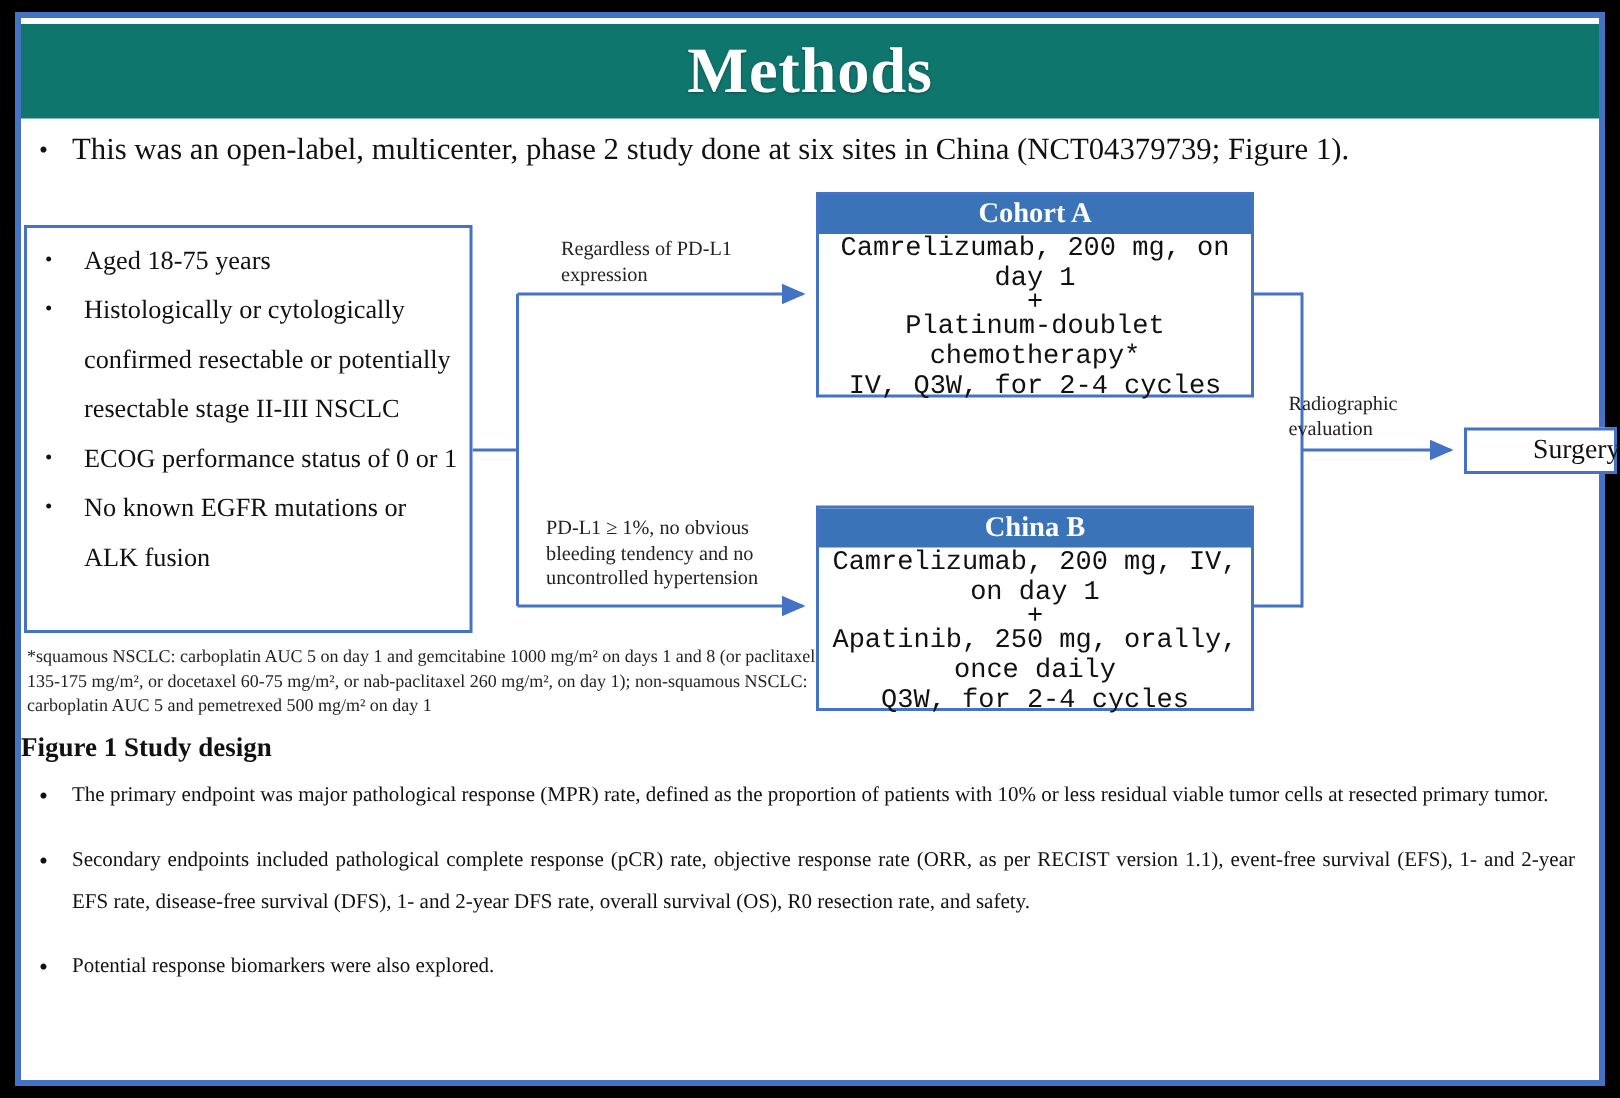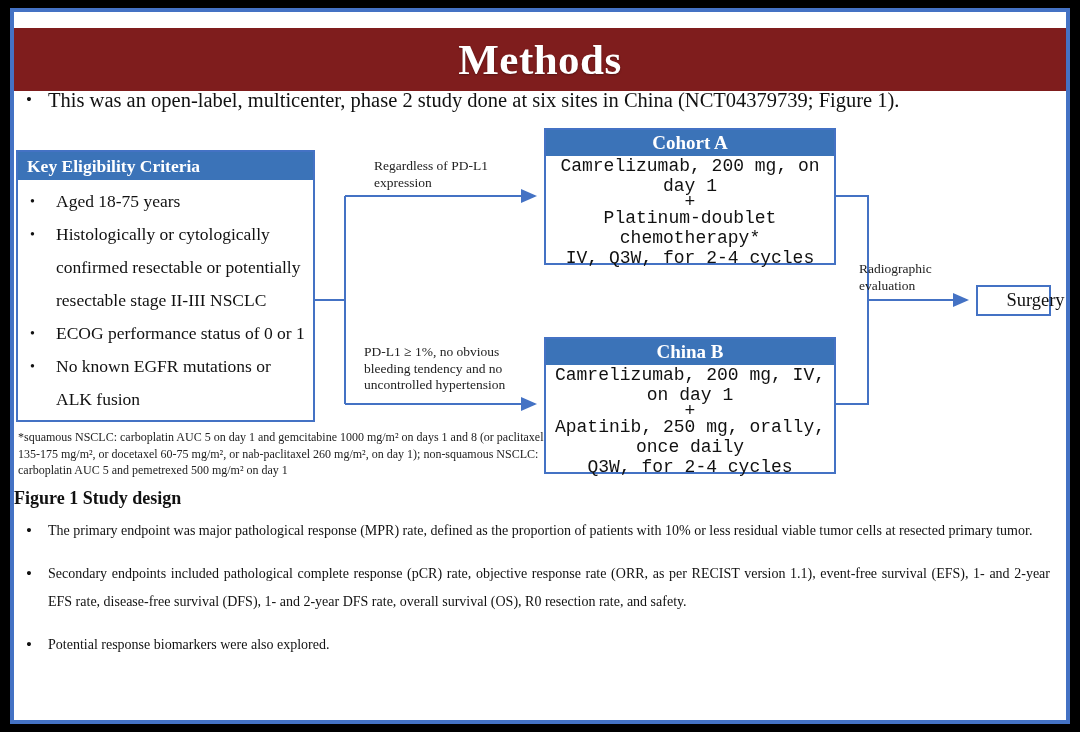--- a/index.html
+++ b/index.html
@@ -7,22 +7,22 @@
     width:1080px;height:732px;position:relative;overflow:hidden;
     background:#000;
     font-family:"Liberation Serif", serif;
     color:#111;
   }
   .slide{
     position:absolute;left:10px;top:8px;width:1052px;height:708px;
     background:#fff;border:4px solid #4472C4;
   }
   .titlebar{
-    position:absolute;left:0;top:16px;width:100%;height:63px;
-    background:#7f1d1d;display:flex;align-items:center;justify-content:center;
+    position:absolute;left:0;top:4px;width:100%;height:63px;
+    background:#0f766e;display:flex;align-items:center;justify-content:center;
   }
   .titlebar span{
     color:#fff;font-weight:bold;font-size:43px;letter-spacing:.5px;
     text-shadow:0 1px 2px rgba(0,0,0,.35);
   }
   .abs{position:absolute;}
   
   .bullet-row{display:flex;align-items:flex-start;}
   .marker{flex:0 0 22px;font-size:17px;line-height:29px;}
   .intro{left:12px;top:74px;right:12px;font-size:20.5px;line-height:28px;}
@@ -42,22 +42,22 @@
   .cohort-a{top:116px;}
   .cohort-b{top:325px;}
   .cohort .box-header{height:26px;font-size:19px;justify-content:center;font-family:Liberation Serif, serif;}
   .cohort-body{
     height:107px;display:flex;flex-direction:column;
     align-items:center;justify-content:space-evenly;
     font-size:18px;text-align:center;padding:0 2px;font-family:Liberation Mono, monospace;
   }
   .cohort-body .plus{line-height:12px;}
   .surgery{
-    left:962px;top:273px;width:75px;height:31px;
-    display:flex;align-items:center;justify-content:center;font-size:18.5px;padding-left:44px;
+    left:962px;top:273px;width:102px;height:31px;
+    display:flex;align-items:center;justify-content:flex-start;font-size:18.5px;padding-left:44px;
   }
   .small-label{
     font-size:13.5px;line-height:16.5px;color:#222;
   }
   .label-top{left:360px;top:146px;width:152px;}
   .label-bottom{left:350px;top:332px;width:180px;}
   .label-eval{left:845px;top:249px;width:125px;}
   .footnote{
     left:4px;top:417px;width:530px;font-size:12px;line-height:16.5px;color:#222;
   }
@@ -97,23 +97,20 @@
       <line x1="331" y1="184" x2="521" y2="184" marker-end="url(#arrow)"></line>
       <line x1="331" y1="392" x2="521" y2="392" marker-end="url(#arrow)"></line>
       <line x1="822" y1="184" x2="854" y2="184"></line>
       <line x1="822" y1="392" x2="854" y2="392"></line>
       <line x1="854" y1="183" x2="854" y2="393"></line>
       <line x1="854" y1="288" x2="953" y2="288" marker-end="url(#arrow)"></line>
     </g>
   </svg>
 
   <div class="abs fig-box elig">
-    <div class="box-header">
-      <span>Key Eligibility Criteria</span>
-    </div>
     <div class="elig-body">
       <div class="elig-item">
         <span class="marker">•</span>
         <span class="text">Aged 18-75 years</span>
       </div>
       <div class="elig-item">
         <span class="marker">•</span>
         <span class="text">Histologically or cytologically confirmed resectable or potentially resectable stage II-III NSCLC</span>
       </div>
       <div class="elig-item">

